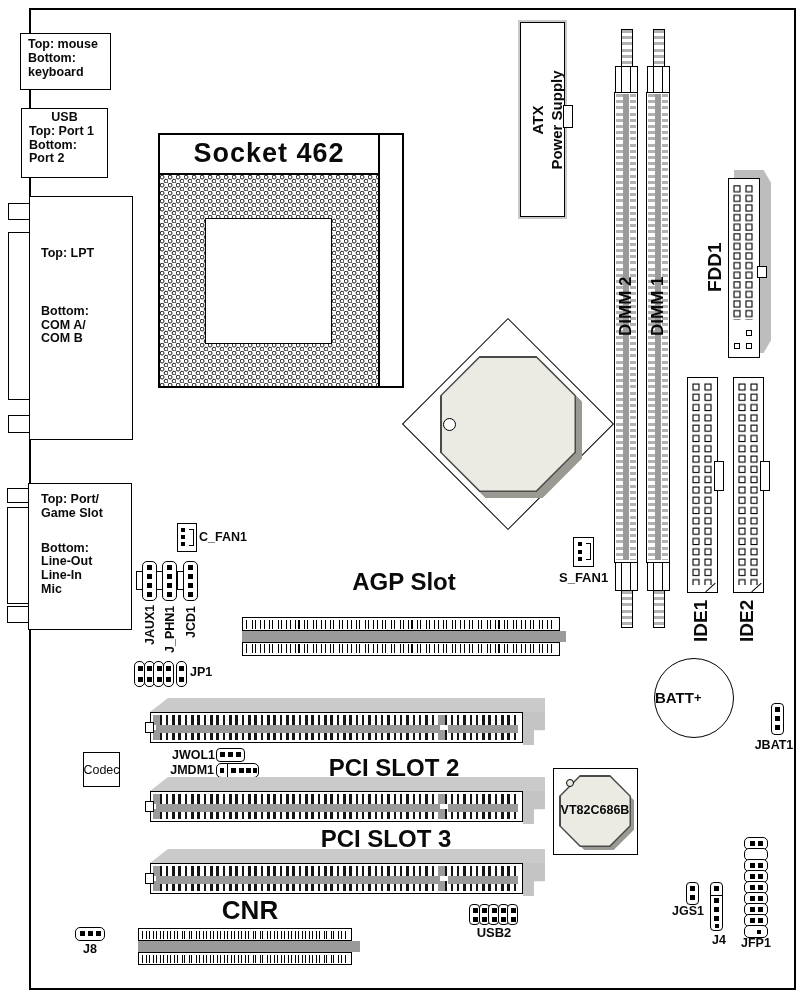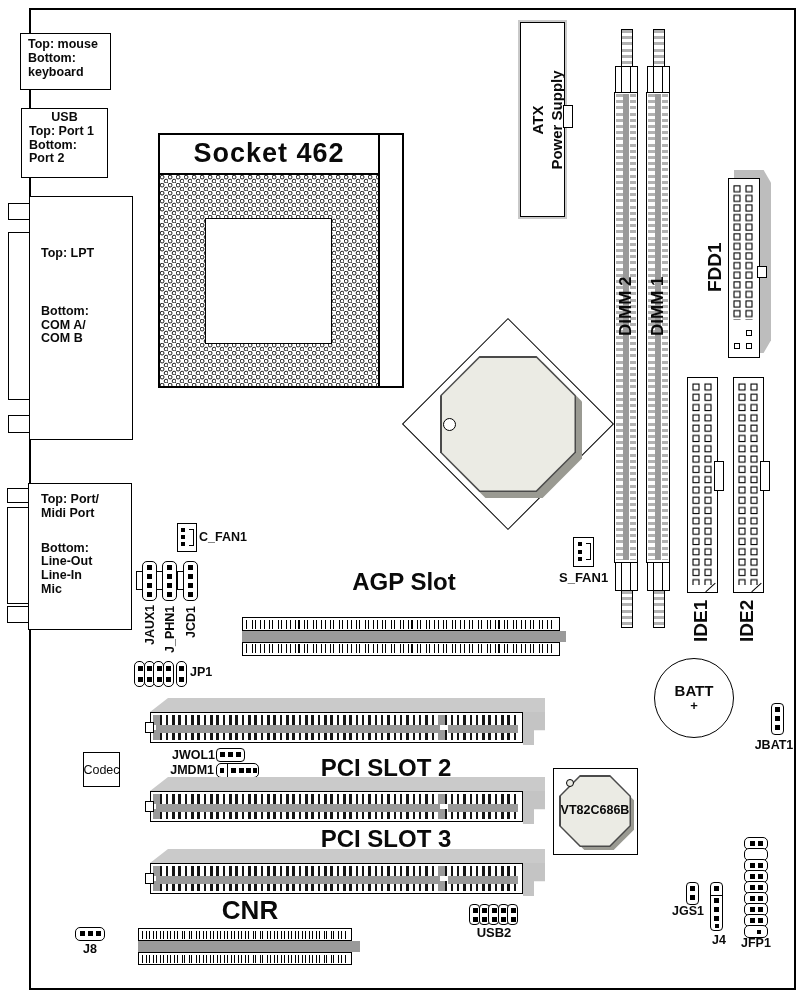--- a/index.html
+++ b/index.html
@@ -87,21 +87,21 @@
   <div class="abs b" style="left:29px;top:196px;width:104px;height:244px;padding:50px 11px 0;font-size:12.5px;line-height:1.35">
     <div class="lbl">Top: LPT</div>
     <div style="height:44px"></div>
     <div class="lbl">Bottom:</div>
     <div class="lbl">COM A/</div>
     <div class="lbl">COM B</div>
   </div>
 
   <div class="abs b" style="left:28px;top:483px;width:104px;height:147px;padding:9px 12px 0;font-size:12.5px;line-height:1.35">
     <div class="lbl">Top: Port/</div>
-    <div class="lbl">Midi Port</div>
+    <div class="lbl">Game Slot</div>
     <div style="height:21px"></div>
     <div class="lbl">Bottom:</div>
     <div class="lbl">Line-Out</div>
     <div class="lbl">Line-In</div>
     <div class="lbl">Mic</div>
   </div>
 
   <div class="abs b" style="left:520px;top:22px;width:45px;height:195px;box-shadow:0 0 0 2px #c9c9c9">
     <div class="abs" style="left:-73px;top:83px;width:190px;height:28px;transform:rotate(-90deg);text-align:center;font-weight:bold;font-size:15px;line-height:1.25">
       <div>ATX</div>
@@ -272,21 +272,21 @@
     <div class="pin" style="left:14px;top:4px"></div>
       <div class="pin" style="left:22px;top:4px"></div>
     <div class="pin" style="left:29px;top:4px"></div>
       <div class="pin" style="left:36px;top:4px;width:4px"></div>
   </div>
 
   <div class="abs b ctr" style="left:83px;top:752px;width:37px;height:35px;font-size:12.5px">
     <span>Codec</span>
   </div>
 
-  <div class="abs lbl ctr" style="left:280px;top:755px;width:212px;height:26px;font-size:24px">PCI SLOT 2</div>
+  <div class="abs lbl ctr" style="left:288px;top:755px;width:212px;height:26px;font-size:24px">PCI SLOT 2</div>
   <div class="pci-roof" style="left:150px;top:777px;width:395px;height:14px"></div>
   <div class="pci-face" style="left:523px;top:791px;width:22px;height:33px"></div>
   <div class="pci-body" style="left:150px;top:791px;width:373px;height:31px">
     <div class="pci-ticks" style="top:2px"></div>
     <div class="pci-ticks" style="bottom:2px"></div>
     <div class="graysq" style="left:2px;top:2px"></div>
       <div class="graysq" style="left:2px;bottom:2px"></div>
     <div class="graysq" style="left:287px;top:2px"></div>
       <div class="graysq" style="left:287px;bottom:2px"></div>
     <div class="graybar" style="left:5px;top:11.5px;width:284px;height:8px"></div>
@@ -309,21 +309,21 @@
     <div class="pci-ticks" style="bottom:2px"></div>
     <div class="graysq" style="left:2px;top:2px"></div>
       <div class="graysq" style="left:2px;bottom:2px"></div>
     <div class="graysq" style="left:287px;top:2px"></div>
       <div class="graysq" style="left:287px;bottom:2px"></div>
     <div class="graybar" style="left:5px;top:11.5px;width:284px;height:8px"></div>
     <div class="graybar" style="left:297px;top:11.5px;width:70px;height:8px"></div>
     <div class="notch" style="left:-6px;top:9px;width:9px;height:11px"></div>
   </div>
 
-  <div class="abs" style="left:654px;top:658px;width:80px;height:80px;border:1.5px solid #000;border-radius:50%;display:flex;flex-direction:column;align-items:center;justify-content:center">
+  <div class="abs" style="left:654px;top:658px;width:80px;height:80px;border:1.5px solid #000;border-radius:50%;display:flex;flex-direction:row;align-items:center;justify-content:flex-start">
     <div class="lbl" style="font-size:15px">BATT</div>
     <div class="lbl" style="font-size:13px">+</div>
   </div>
   <div class="rr" style="left:771px;top:703px;width:13px;height:32px;border-radius:4px">
     <div class="pin" style="left:3px;top:3px"></div>
       <div class="pin" style="left:3px;top:12px"></div>
       <div class="pin" style="left:3px;top:21px"></div>
   </div>
   <div class="abs lbl ctr" style="left:749px;top:739px;width:50px;height:14px;font-size:12.5px">JBAT1</div>
 

